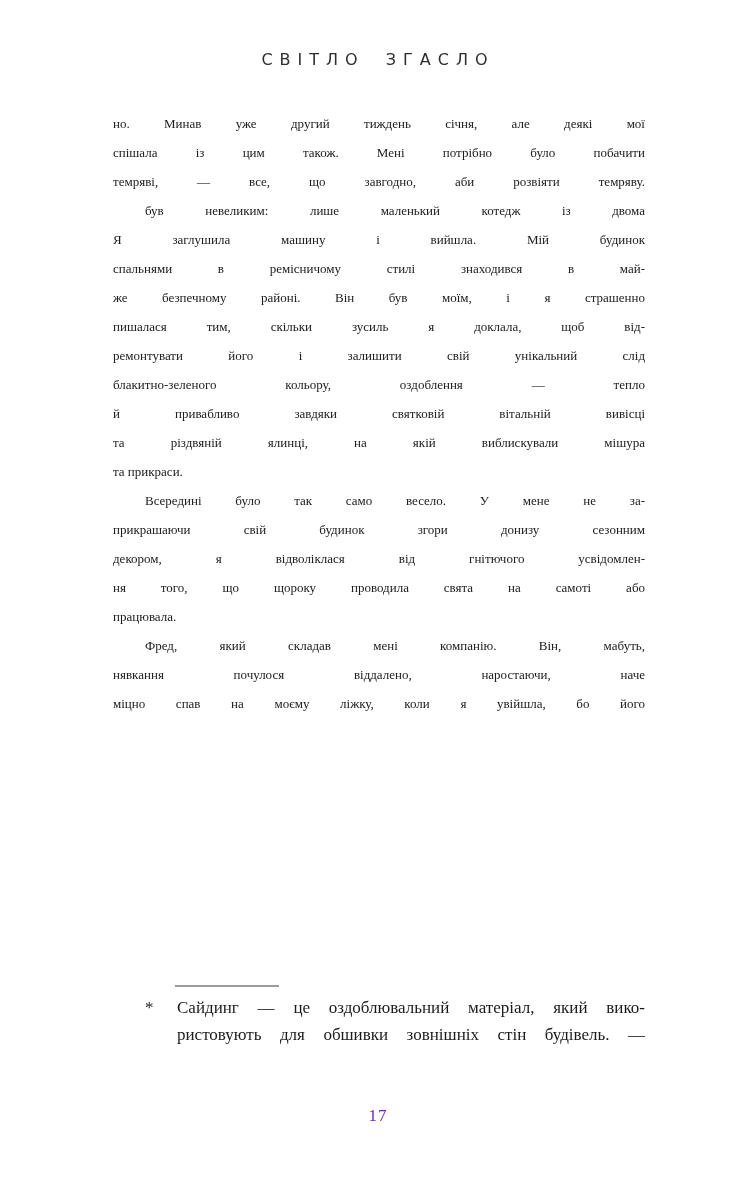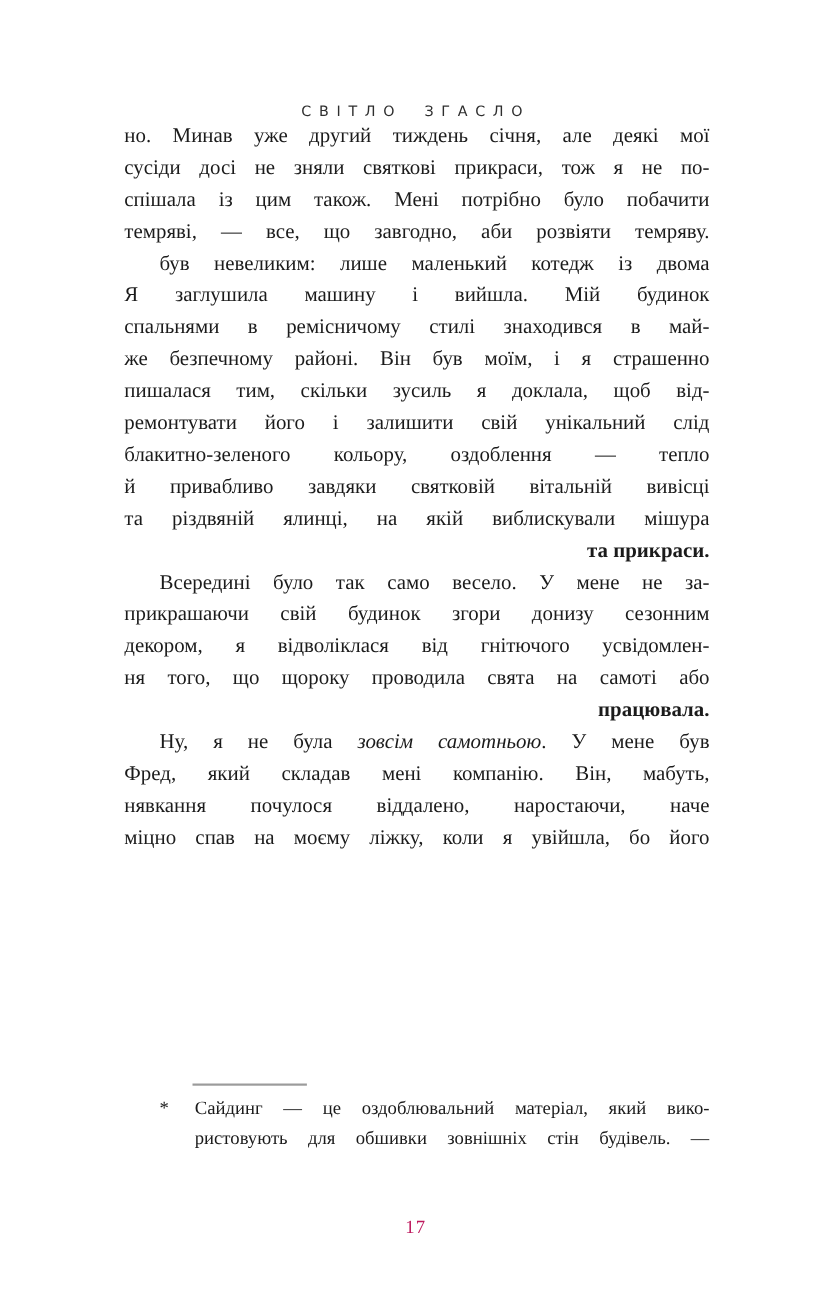--- a/index.html
+++ b/index.html
@@ -17,49 +17,47 @@
     color: #1b1b1b;
     overflow: hidden;
   }
   .running-head {
     position: absolute;
     top: 50px;
     left: 0;
     width: 100%;
     text-align: center;
     font-family: "DejaVu Sans", "Liberation Sans", sans-serif;
-    font-size: 13px;
+    font-size: 16px;
     font-weight: 400;
     letter-spacing: 7px;
     word-spacing: 9px;
     color: #2e2e2e;
-    margin-top: 44px;
   }
   .textblock {
     position: absolute;
     left: 113px;
     top: 109px;
     width: 532px;
-    font-size: 19px;
+    font-size: 13px;
     line-height: 29px;
   }
   .line {
     height: 29px;
     overflow: hidden;
     text-align: justify;
   }
   .line::after {
     content: "";
     display: inline-block;
     width: 100%;
     height: 0;
   }
   .line.last {
-    text-align: right;
-    font-weight: bold;
+    text-align: left;
   }
   .line.last::after {
     content: none;
   }
   .para.indent .line:first-child {
     text-indent: 32px;
   }
   .italic {
     font-style: italic;
   }
@@ -107,35 +105,34 @@
     content: none;
   }
   .folio {
     position: absolute;
     top: 1106px;
     left: 0;
     width: 100%;
     text-align: center;
     font-size: 17px;
     letter-spacing: 1px;
-    color: #be185d;
+    color: #6d28d9;
   }
 </style>
 </head>
 <body>
 
 <div class="page">
 
   <div class="running-head">СВІТЛО ЗГАСЛО</div>
 
   <div class="textblock">
 
     <div class="para">
       <div class="line">но. Минав уже другий тиждень січня, але деякі мої</div>
-      <div class="line">сусіди досі не зняли святкові прикраси, тож я не по-</div>
       <div class="line">спішала із цим також. Мені потрібно було побачити</div>
       <div class="line">темряві, — все, що завгодно, аби розвіяти темряву.</div>
     </div>
 
     <div class="para indent">
       <div class="line">був невеликим: лише маленький котедж із двома</div>
       <div class="line">Я заглушила машину і вийшла. Мій будинок</div>
       <div class="line">спальнями в ремісничому стилі знаходився в май-</div>
       <div class="line">же безпечному районі. Він був моїм, і я страшенно</div>
       <div class="line">пишалася тим, скільки зусиль я доклала, щоб від-</div>
@@ -149,21 +146,20 @@
     <div class="para indent">
       <div class="line">Всередині було так само весело. У мене не за-</div>
       <div class="line">прикрашаючи свій будинок згори донизу сезонним</div>
       <div class="line">декором, я відволіклася від гнітючого усвідомлен-</div>
       <div class="line">ня того, що щороку проводила свята на самоті або</div>
       <div class="line last">працювала.</div>
     </div>
 
 
     <div class="para indent">
-      <div class="line"><span>Ну, я не була </span><span class="italic">зовсім самотньою</span><span>. У мене був</span></div>
       <div class="line">Фред, який складав мені компанію. Він, мабуть,</div>
       <div class="line">нявкання почулося віддалено, наростаючи, наче</div>
       <div class="line">міцно спав на моєму ліжку, коли я увійшла, бо його</div>
     </div>
 
   </div>
 
   <div class="footnote">
     <div class="fn-rule"></div>
     <span class="fn-marker">*</span>

